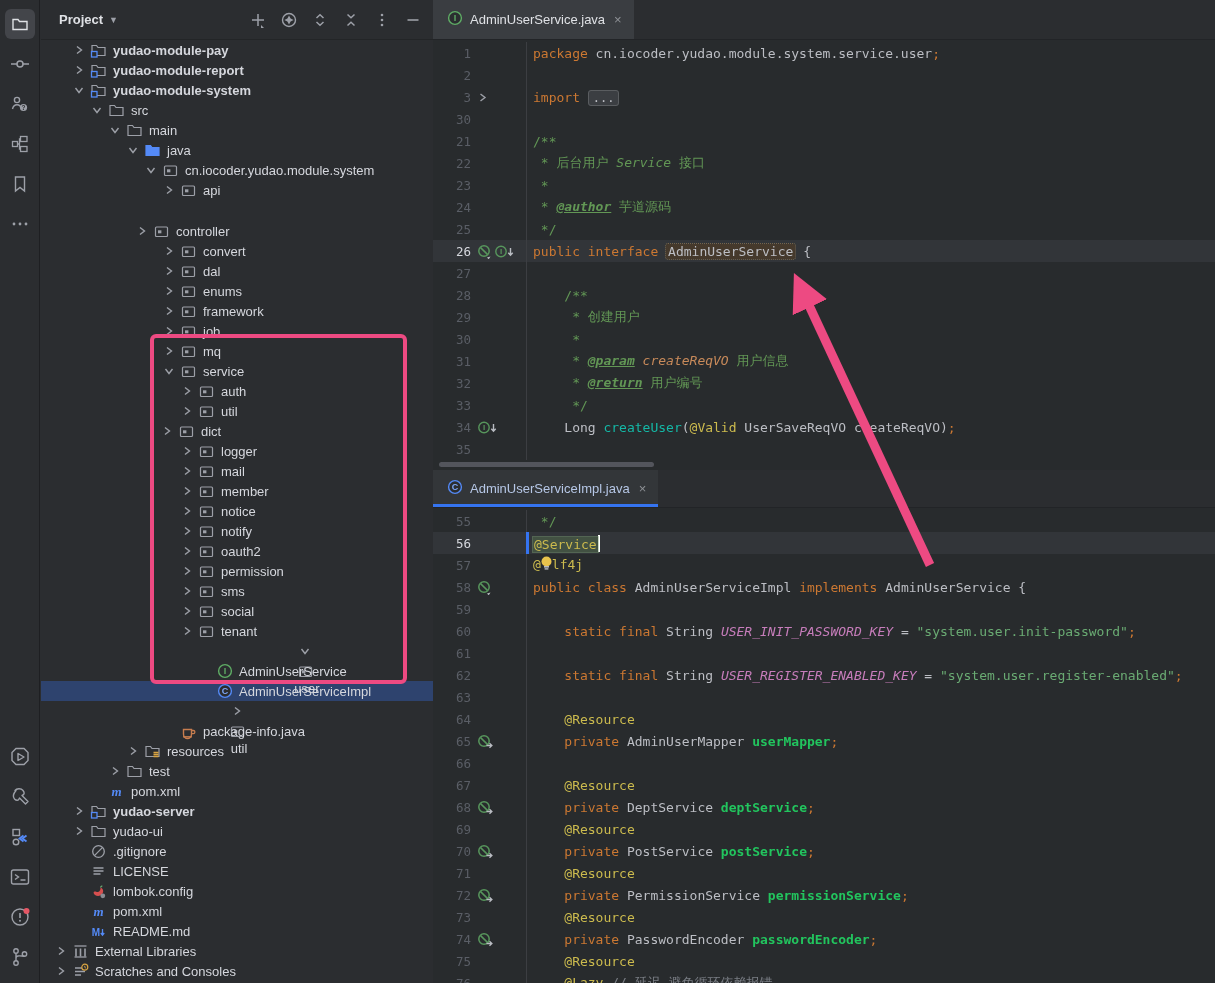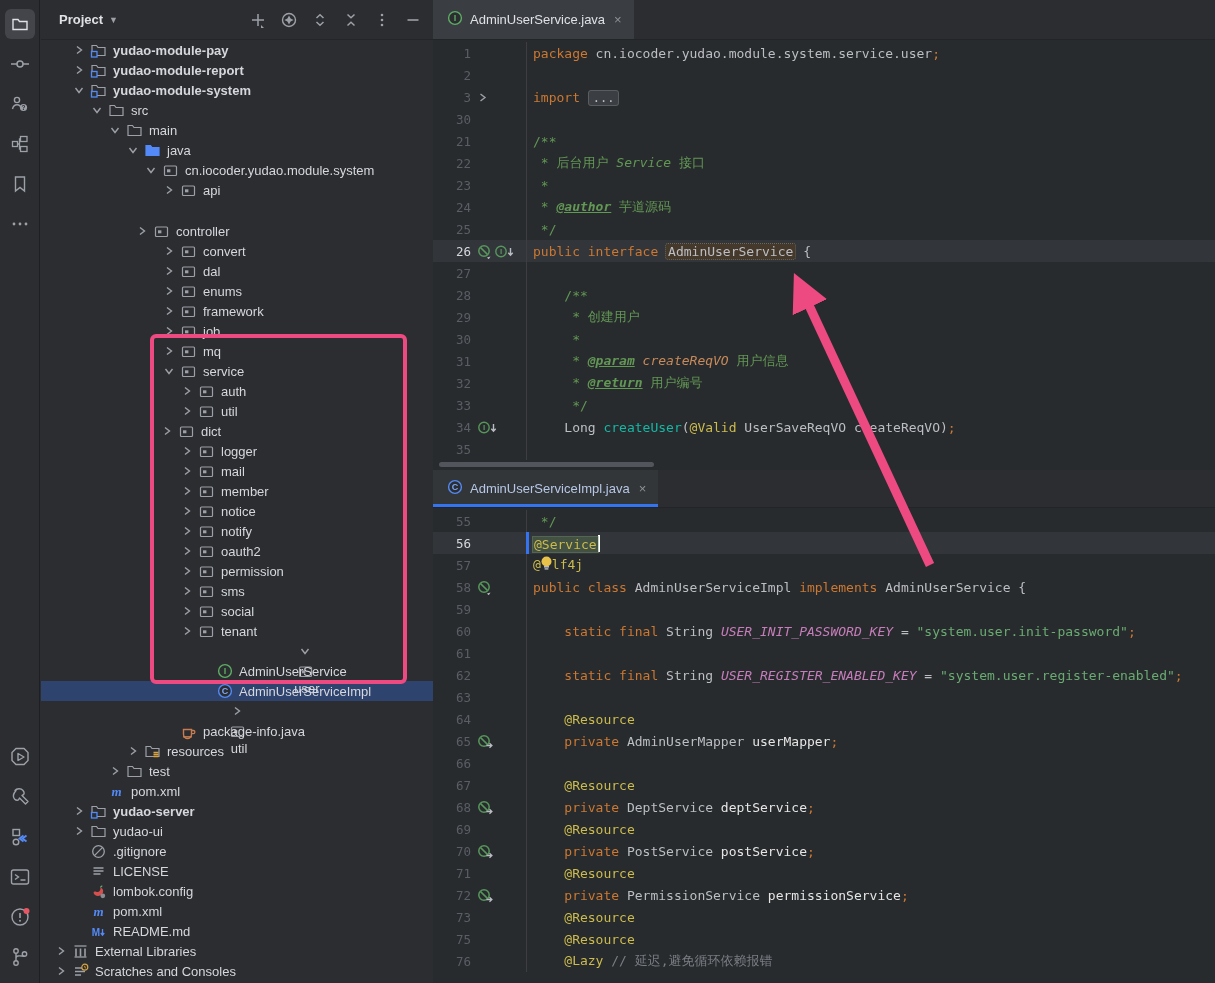--- a/index.html
+++ b/index.html
@@ -69,21 +69,21 @@
   .c-kw   { color:#cc7832; }
   .c-t    { color:#bcbec4; }
   .c-doc  { color:#629755; }
   .c-i    { font-style:italic; }
   .c-dtag { color:#629755; font-weight:bold; font-style:italic; text-decoration:underline; }
   .c-dp   { color:#c88a5a; font-style:italic; }
   .c-str  { color:#6aab73; }
   .c-ann  { color:#ccbb4e; }
   .c-mth  { color:#14b8a6; }
   .c-cons { color:#c77dbb; font-style:italic; }
-  .c-fld  { color:#e5e5e5; }
+  .c-fld  { color:#22c55e;font-weight:bold; }
   .c-semi { color:#cc7832; }
   .c-cmt  { color:#7a7e85; }
   .c-fold { background:#3b3e42; border:1px solid #5a5d60; border-radius:3px; padding:0 4px;
             color:#bcbec4; font-size:12px; }
   .c-usage{ background:#45392c; outline:1px dotted #77654a; border-radius:2px; padding:0 2px; }
   .c-svc  { color:#ccbb4e; background:rgba(92,130,82,.38); outline:1px solid rgba(125,160,115,.45);
             padding:0 1px; }
   .caret  { display:inline-block; width:2px; height:17px; background:#ffffff; vertical-align:text-bottom; }
   .bulb   { display:inline-block; vertical-align:middle; margin:0 -2px; transform:translateY(-1px); }
 
@@ -1225,20 +1225,35 @@
           </div>
           <div class="cl">
             <div class="gut">
               <div class="num">73</div>
               <div class="gicons"></div>
             </div>
             <div class="code"><span class="c-t">    </span><span class="c-ann">@Resource</span></div>
           </div>
           <div class="cl">
             <div class="gut">
+              <div class="num">74</div>
+              <div class="gicons">
+                <span style="display: flex;">
+                  <svg width="18" height="15" viewBox="0 0 18 15">
+                    <circle cx="7" cy="7" r="5.2" fill="none" stroke="#57965c" stroke-width="1.5"></circle>
+                    <path d="M3.6 3.6l6.8 6.8" stroke="#57965c" stroke-width="1.5"></path>
+                    <path d="M9.5 11.5h5M12.5 9.3l2.4 2.2-2.4 2.2" fill="none" stroke="#b9bcc2" stroke-width="1.3"></path>
+                  </svg>
+                </span>
+              </div>
+            </div>
+            <div class="code"><span class="c-t">    </span><span class="c-kw">private</span><span class="c-t"> PasswordEncoder </span><span class="c-fld">passwordEncoder</span><span class="c-semi">;</span></div>
+          </div>
+          <div class="cl">
+            <div class="gut">
               <div class="num">75</div>
               <div class="gicons"></div>
             </div>
             <div class="code"><span class="c-t">    </span><span class="c-ann">@Resource</span></div>
           </div>
           <div class="cl">
             <div class="gut">
               <div class="num">76</div>
               <div class="gicons"></div>
             </div>

